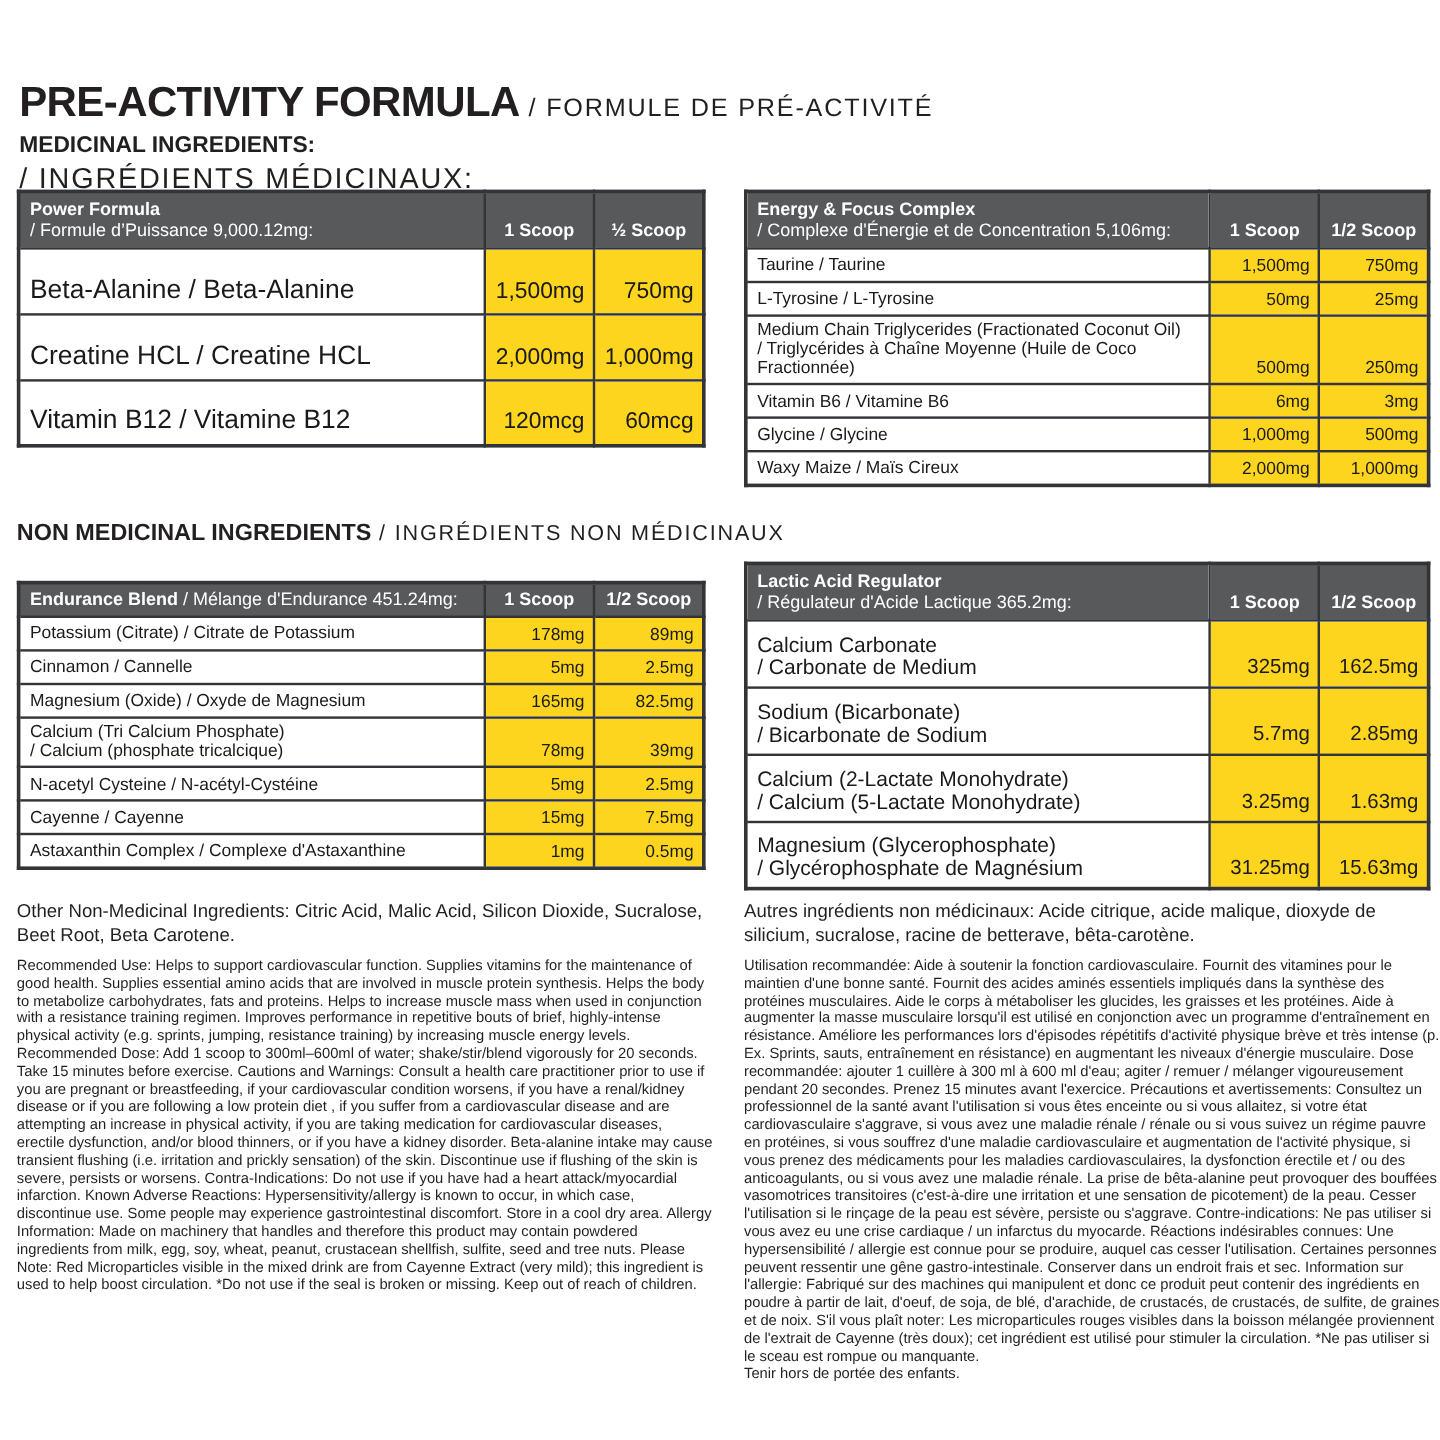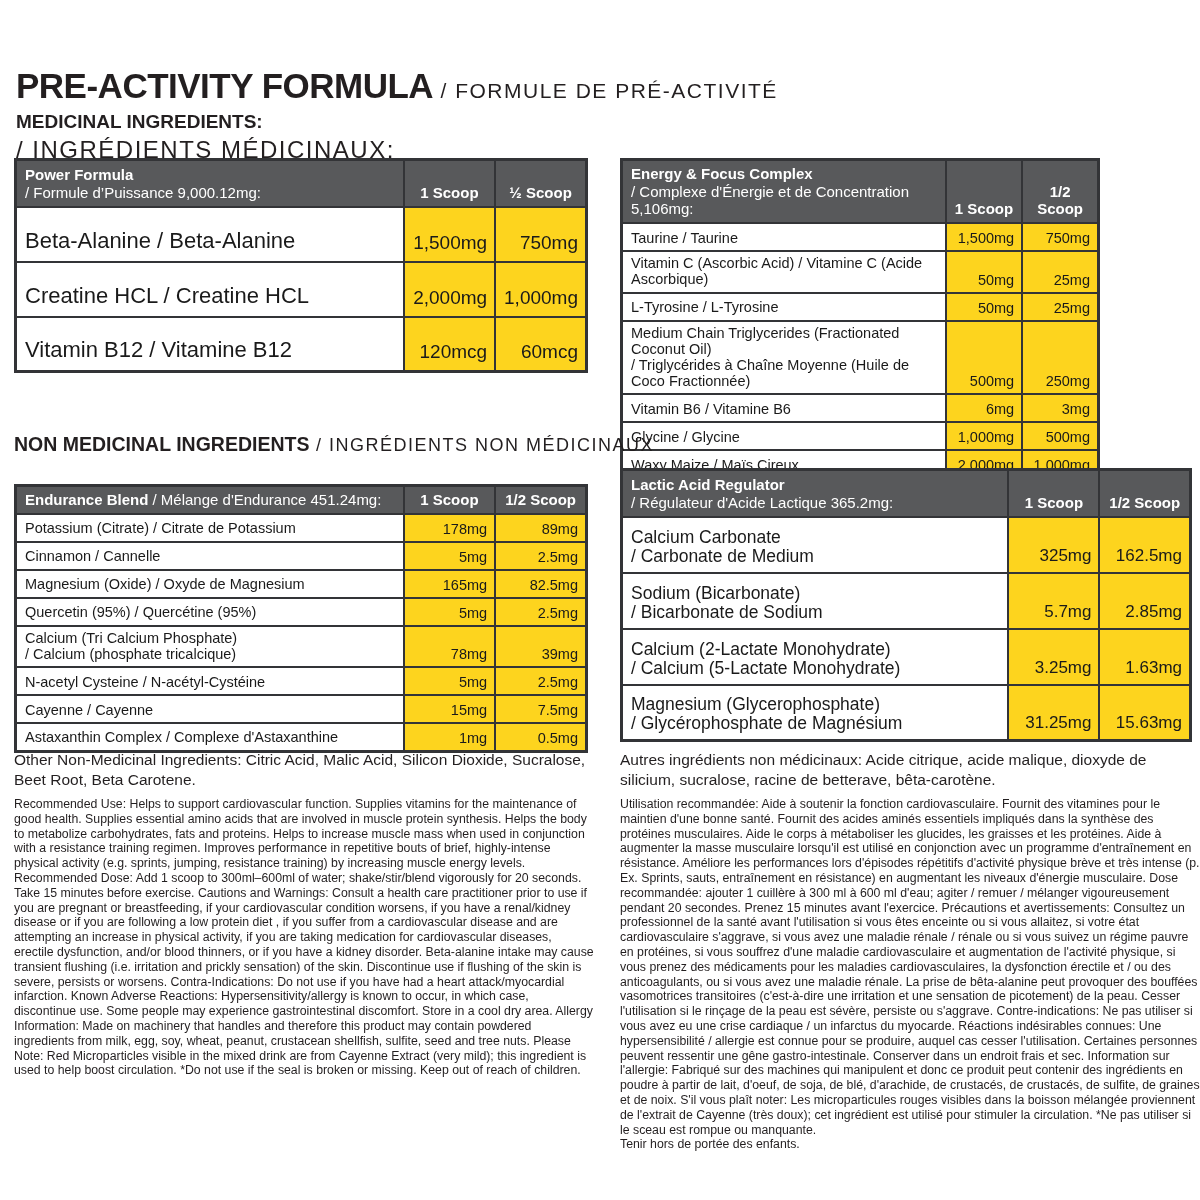--- a/index.html
+++ b/index.html
@@ -31,21 +31,21 @@
   td.nm{padding:3px 4px 4px 8px; line-height:1.12; background:#fff;}
   td.val{background:var(--yellow); text-align:right; padding:3px 7px 4px 2px;}
   td .l2{display:block;}
 
   .t-power{left:14px; top:158px; width:574px;}
   .t-power th{height:47px;}
   .t-power tbody tr{height:55px;}
   .t-power td.nm{font-size:22px; padding-bottom:7px;}
   .t-power td.val{font-size:19px; padding-bottom:7px;}
 
-  .t-energy{left:620px; top:158px; width:480px;}
+  .t-energy{left:620px; top:158px; width:572px;}
   .t-energy th{height:47px;}
   .t-energy tbody tr{height:28px;}
   .t-energy td.nm{font-size:14.5px;}
   .t-energy td.val{font-size:14.5px;}
 
   .t-endur{left:14px; top:484px; width:574px;}
   .t-endur th{height:28px;}
   .t-endur tbody tr{height:28px;}
   .t-endur td.nm{font-size:14.5px;}
   .t-endur td.val{font-size:14.5px;}
@@ -120,25 +120,20 @@
     <th class="v">1/2 Scoop</th>
   </tr>
     </thead>
   <tbody>
     <tr>
         <td class="nm"><span class="b">Taurine</span><span> / Taurine</span><span class="l2"></span></td>
         <td class="val">1,500mg</td>
         <td class="val">750mg</td>
       </tr>
     <tr>
-        <td class="nm"><span class="b">Vitamin C (Ascorbic Acid)</span><span> / Vitamine C (Acide Ascorbique)</span><span class="l2"></span></td>
-        <td class="val">50mg</td>
-        <td class="val">25mg</td>
-      </tr>
-    <tr>
         <td class="nm"><span class="b">L-Tyrosine</span><span> / L-Tyrosine</span><span class="l2"></span></td>
         <td class="val">50mg</td>
         <td class="val">25mg</td>
       </tr>
     <tr>
         <td class="nm"><span class="b">Medium Chain Triglycerides</span><span> (Fractionated Coconut Oil)</span><span class="l2">/ Triglycérides à Chaîne Moyenne (Huile de Coco Fractionnée)</span></td>
         <td class="val">500mg</td>
         <td class="val">250mg</td>
       </tr>
     <tr>
@@ -186,25 +181,20 @@
         <td class="nm"><span class="b">Cinnamon</span><span> / Cannelle</span><span class="l2"></span></td>
         <td class="val">5mg</td>
         <td class="val">2.5mg</td>
       </tr>
     <tr>
         <td class="nm"><span class="b">Magnesium (Oxide)</span><span> / Oxyde de Magnesium</span><span class="l2"></span></td>
         <td class="val">165mg</td>
         <td class="val">82.5mg</td>
       </tr>
     <tr>
-        <td class="nm"><span class="b">Quercetin (95%)</span><span> / Quercétine (95%)</span><span class="l2"></span></td>
-        <td class="val">5mg</td>
-        <td class="val">2.5mg</td>
-      </tr>
-    <tr>
         <td class="nm"><span class="b">Calcium (Tri Calcium Phosphate)</span><span></span><span class="l2">/ Calcium (phosphate tricalcique)</span></td>
         <td class="val">78mg</td>
         <td class="val">39mg</td>
       </tr>
     <tr>
         <td class="nm"><span class="b">N-acetyl Cysteine</span><span> / N-acétyl-Cystéine</span><span class="l2"></span></td>
         <td class="val">5mg</td>
         <td class="val">2.5mg</td>
       </tr>
     <tr>

